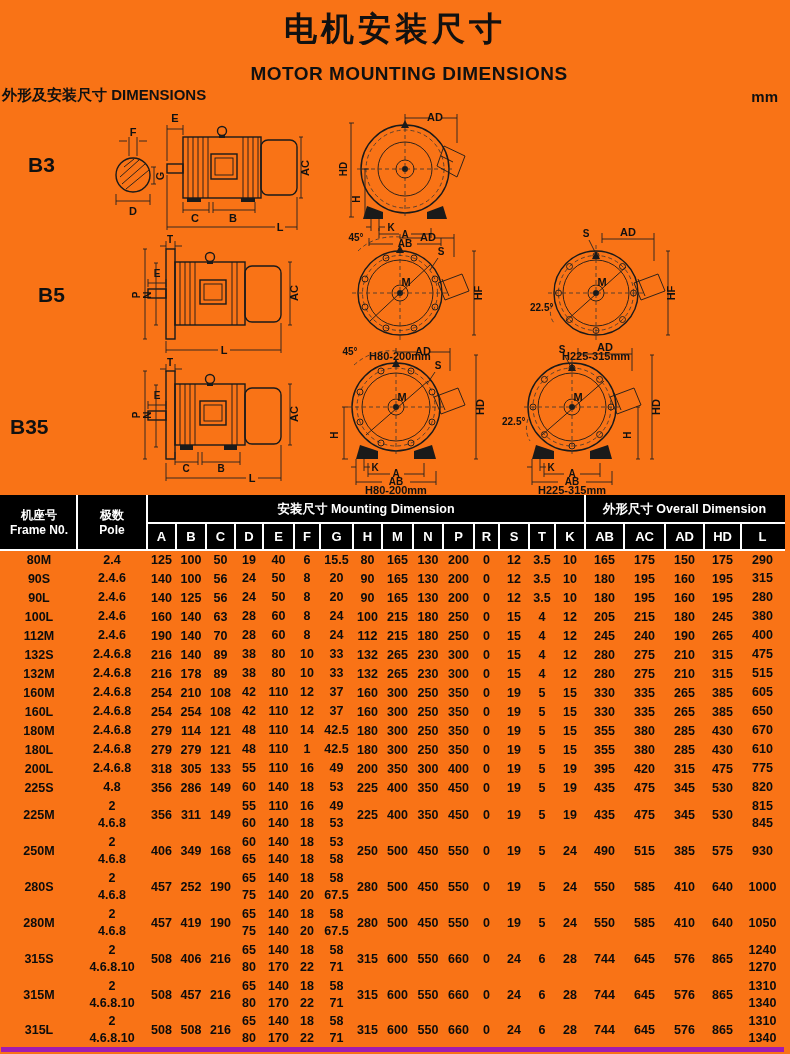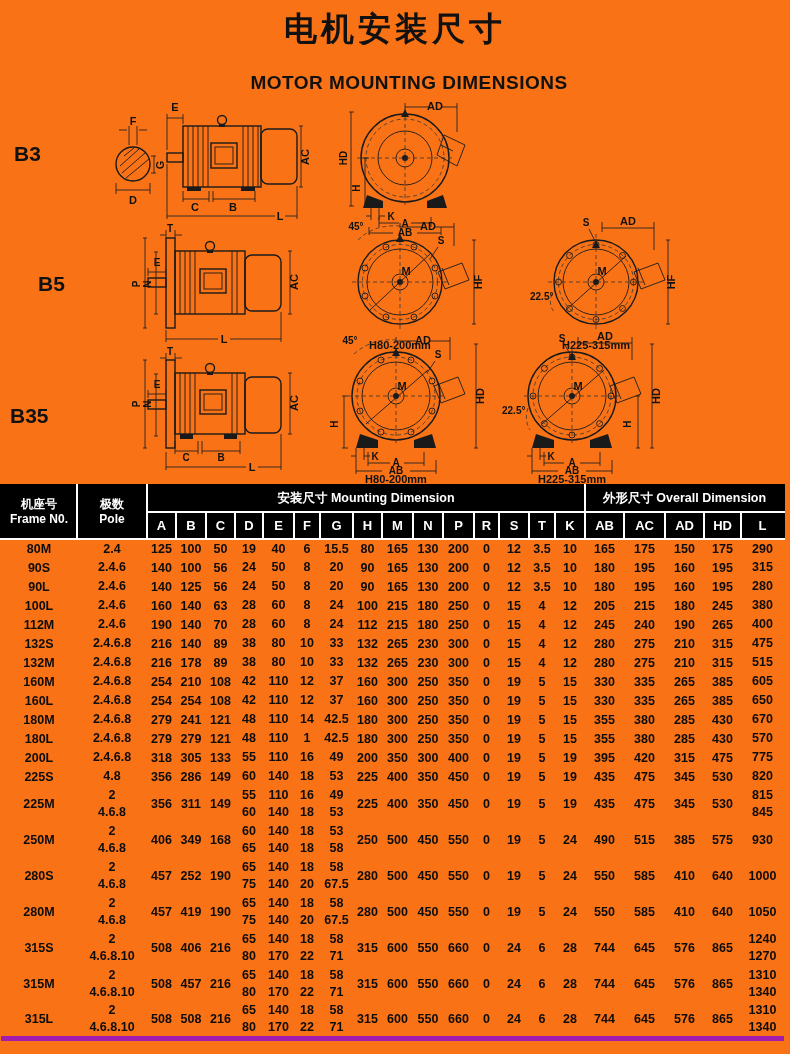--- a/index.html
+++ b/index.html
@@ -3,21 +3,21 @@
 <meta charset="utf-8">
 <style>
   * { box-sizing: border-box; }
   html,body { margin:0; padding:0; background:#d8d8d8; }
   .page {
     width:790px; height:1054px; margin:0 auto; background:#f97316;
     font-family:"Liberation Sans","DejaVu Sans",sans-serif; color:#111;
     position:relative; overflow:hidden;
   }
   .title { text-align:center; font-size:33px; font-weight:bold; letter-spacing:4px; padding-top:7px; }
-  .subtitle { text-align:center; font-size:19px; font-weight:bold; margin-top:20px; letter-spacing:0.5px;padding-left:28px; }
+  .subtitle { text-align:center; font-size:19px; font-weight:bold; margin-top:11px; letter-spacing:0.5px;padding-left:28px; }
   .meta-row { display:flex; justify-content:space-between; align-items:flex-end; padding:0 12px 0 2px; margin-top:1px; }
   .section-label { font-size:15px; font-weight:bold; }
   .unit { font-size:15px; font-weight:bold; }
 
   .diagrams { position:relative; height:388px; }
   .row-label { position:absolute; font-weight:bold; font-size:21px; }
   .diagrams svg { position:absolute; overflow:visible; }
   svg text { font-family:"Liberation Sans","DejaVu Sans",sans-serif; font-weight:bold; fill:#111; font-size:11px; }
   .mid { text-anchor:middle; }
   .t10 { font-size:10px; }
@@ -40,24 +40,28 @@
   tr.double td { height:36px; }
   tbody td div { line-height:17px; }
 </style>
 </head>
 <body>
 
 <div class="page">
 
   <div class="title">电机安装尺寸</div>
   <div class="subtitle">MOTOR MOUNTING DIMENSIONS</div>
+  <div class="meta-row">
+    <div class="section-label">外形及安装尺寸 DIMENSIONS</div>
+    <div class="unit">mm</div>
+  </div>
 
   <div class="diagrams">
 
-    <div class="row-label" style="left:14px;top:48px;">B3</div>
+    <div class="row-label" style="left:28px;top:48px;">B3</div>
 
     <svg style="left:93px;top:22px;" width="80" height="92" viewBox="0 0 80 92">
       <path class="dim" d="M26 14 H34 M46 14 H54 M36 10 V29 M44 10 V29"></path>
       <text class="mid" x="40" y="9">F</text>
       <circle class="shape" cx="40" cy="48" r="17"></circle>
       <path class="shape-thin" d="M29 57 L52 37 M27 50 L46 33 M33 62 L56 43 M31 40 L41 32"></path>
       <path class="dim" d="M58 40 H63 M58 57 H63 M61 40 V57"></path>
       <text class="mid" x="71" y="49" transform="rotate(-90 71 49)">G</text>
       <path class="dim" d="M23 67 V78 M57 67 V78 M23 74 H57"></path>
       <text class="mid" x="40" y="88">D</text>
@@ -701,21 +705,21 @@
           <td>
             <div>650</div>
           </td>
         </tr>
         <tr class="single">
           <td>180M</td>
           <td>
             <div>2.4.6.8</div>
           </td>
           <td>279</td>
-          <td>241</td>
+          <td>114</td>
           <td>121</td>
           <td>
             <div>48</div>
           </td>
           <td>
             <div>110</div>
           </td>
           <td>
             <div>14</div>
           </td>
@@ -764,21 +768,21 @@
           <td>350</td>
           <td>0</td>
           <td>19</td>
           <td>5</td>
           <td>15</td>
           <td>355</td>
           <td>380</td>
           <td>285</td>
           <td>430</td>
           <td>
-            <div>570</div>
+            <div>610</div>
           </td>
         </tr>
         <tr class="single">
           <td>200L</td>
           <td>
             <div>2.4.6.8</div>
           </td>
           <td>318</td>
           <td>305</td>
           <td>133</td>

